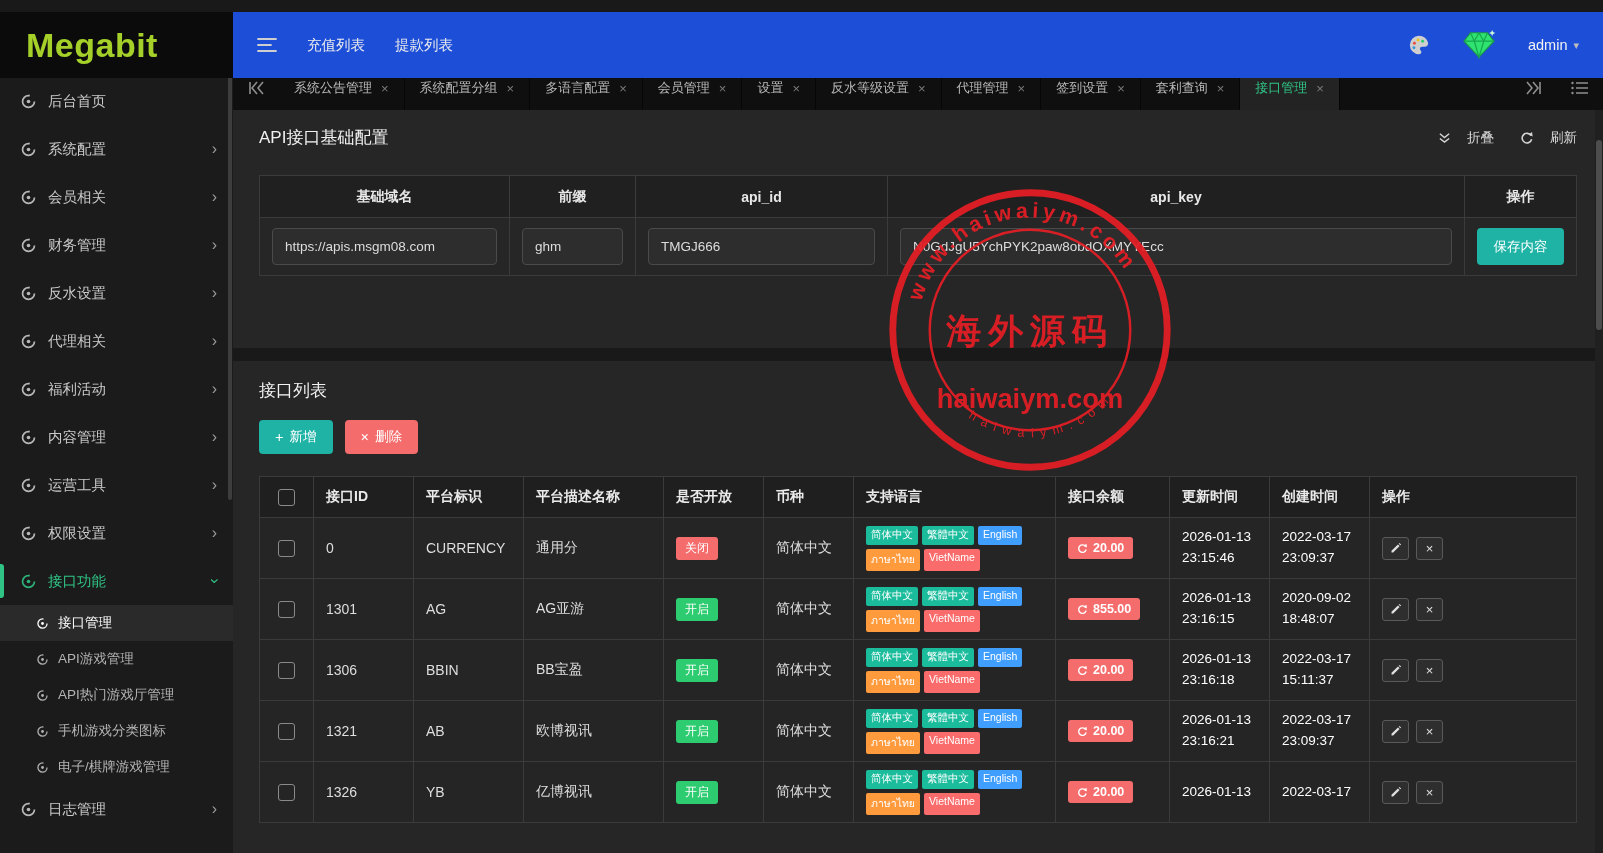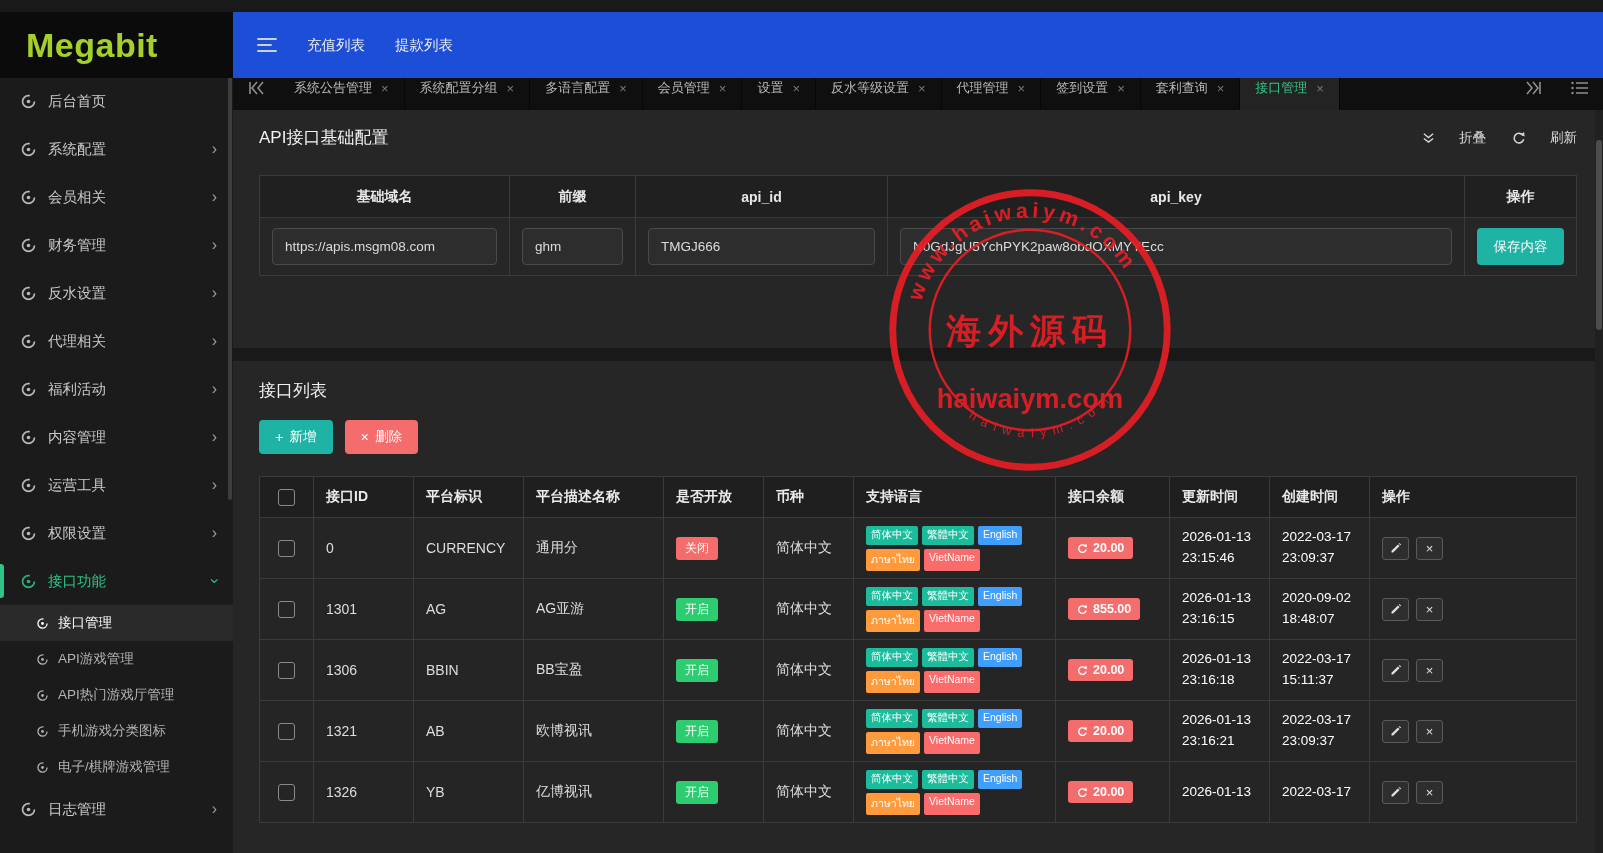--- a/index.html
+++ b/index.html
@@ -45,21 +45,21 @@
   .sub-item.active{background:#2a2a2a;color:#fff}
   .sidebar-scroll{position:absolute;top:4px;right:1px;width:4px;height:430px;background:#3d3d3d;border-radius:2px}
 
   
   .content{position:absolute;top:110px;left:233px;right:0;bottom:0;background:#191919;overflow:hidden}
   .panel{background:#262626}
   .panel1{padding:16px 26px 72px}
   .panel-head{display:flex;align-items:center}
   .panel-title{font-size:17px;font-weight:400;color:#f1f1f1}
   .panel-actions{margin-left:auto;display:flex;align-items:center;gap:26px;color:#d6d6d6;font-size:13.5px}
-  .panel-action{display:inline-flex;align-items:center;gap:24px;cursor:pointer}
+  .panel-action{display:inline-flex;align-items:center;gap:16px;cursor:pointer}
 
   .cfg{width:100%;table-layout:fixed;border-collapse:collapse;margin-top:26px}
   .cfg th{border:1px solid #3b3b3b;background:#202020;height:42px;font-size:14px;color:#e8e8e8;
     font-weight:700;text-align:center}
   .cfg td{border:1px solid #3b3b3b;background:#262626;padding:10px 12px}
   .text-input{width:100%;height:37px;background:#2d2d2d;border:1px solid #4a4a4a;border-radius:4px;
     color:#dcdcdc;font-size:13.5px;padding:0 12px;outline:none;font-family:inherit}
   .btn{border:none;border-radius:4px;color:#fff;font-size:13.5px;cursor:pointer;font-family:Liberation Serif, serif;
     display:inline-flex;align-items:center;justify-content:center;gap:6px}
   .btn.teal{background:#1fb3a6}
@@ -107,20 +107,42 @@
   <header class="topbar">
     <div class="logo">Megabit</div>
     <nav class="topnav">
       <span class="icon-btn">
         <svg width="20" height="16" viewBox="0 0 20 16">
             <path d="M1 2h18M1 8h13M1 14h18" stroke="currentColor" stroke-width="1.8" stroke-linecap="round" fill="none"></path>
           </svg>
       </span>
       <span class="topnav-link">充值列表</span>
       <span class="topnav-link">提款列表</span>
+      <div class="topnav-right">
+        <span class="icon-btn">
+          <svg width="22" height="22" viewBox="0 0 24 24">
+              <path d="M12 2a10 10 0 1 0 0 20c1.8 0 2.6-1.1 2.6-2.3 0-.7-.3-1.3-.8-1.8-.5-.5-.8-1.1-.8-1.8 0-1.3 1-2.3 2.3-2.3H18A4 4 0 0 0 22 9.8 10 10 0 0 0 12 2z" fill="#cfcfcf"></path>
+              <circle cx="7" cy="10" r="1.6" fill="#e74c3c"></circle>
+              <circle cx="11" cy="6.5" r="1.6" fill="#f1c40f"></circle>
+              <circle cx="16" cy="8" r="1.6" fill="#2ecc71"></circle>
+              <circle cx="6.5" cy="15" r="1.6" fill="#3498db"></circle>
+            </svg>
+        </span>
+        <span class="icon-btn">
+          <svg width="38" height="32" viewBox="0 0 40 34">
+            <polygon points="11,4 29,4 36,13 20,30 4,13" fill="#2ee36f" stroke="#1d8f4b" stroke-width="1.2"></polygon>
+            <path d="M4 13h32 M11 4l4 9 5-9 5 9 4-9 M15 13l5 17 5-17" fill="none" stroke="#17a74e" stroke-width="1.3"></path>
+            <path d="M34 1l1 2.2 2.3 1-2.3 1L34 7.4l-1-2.2-2.3-1 2.3-1z" fill="#c9f7da"></path>
+          </svg>
+        </span>
+        <span class="user">
+          <span>admin</span>
+          <span class="caret">▾</span>
+        </span>
+      </div>
     </nav>
   </header>
 
   <div class="tabbar">
     <span class="tab-nav-btn">
       <svg width="16" height="14" viewBox="0 0 16 14">
           <path d="M2 1v12" stroke="currentColor" stroke-width="1.6"></path>
           <path d="M9 1L4 7l5 6M15 1l-5 6 5 6" stroke="currentColor" stroke-width="1.6" fill="none"></path>
         </svg>
     </span>

